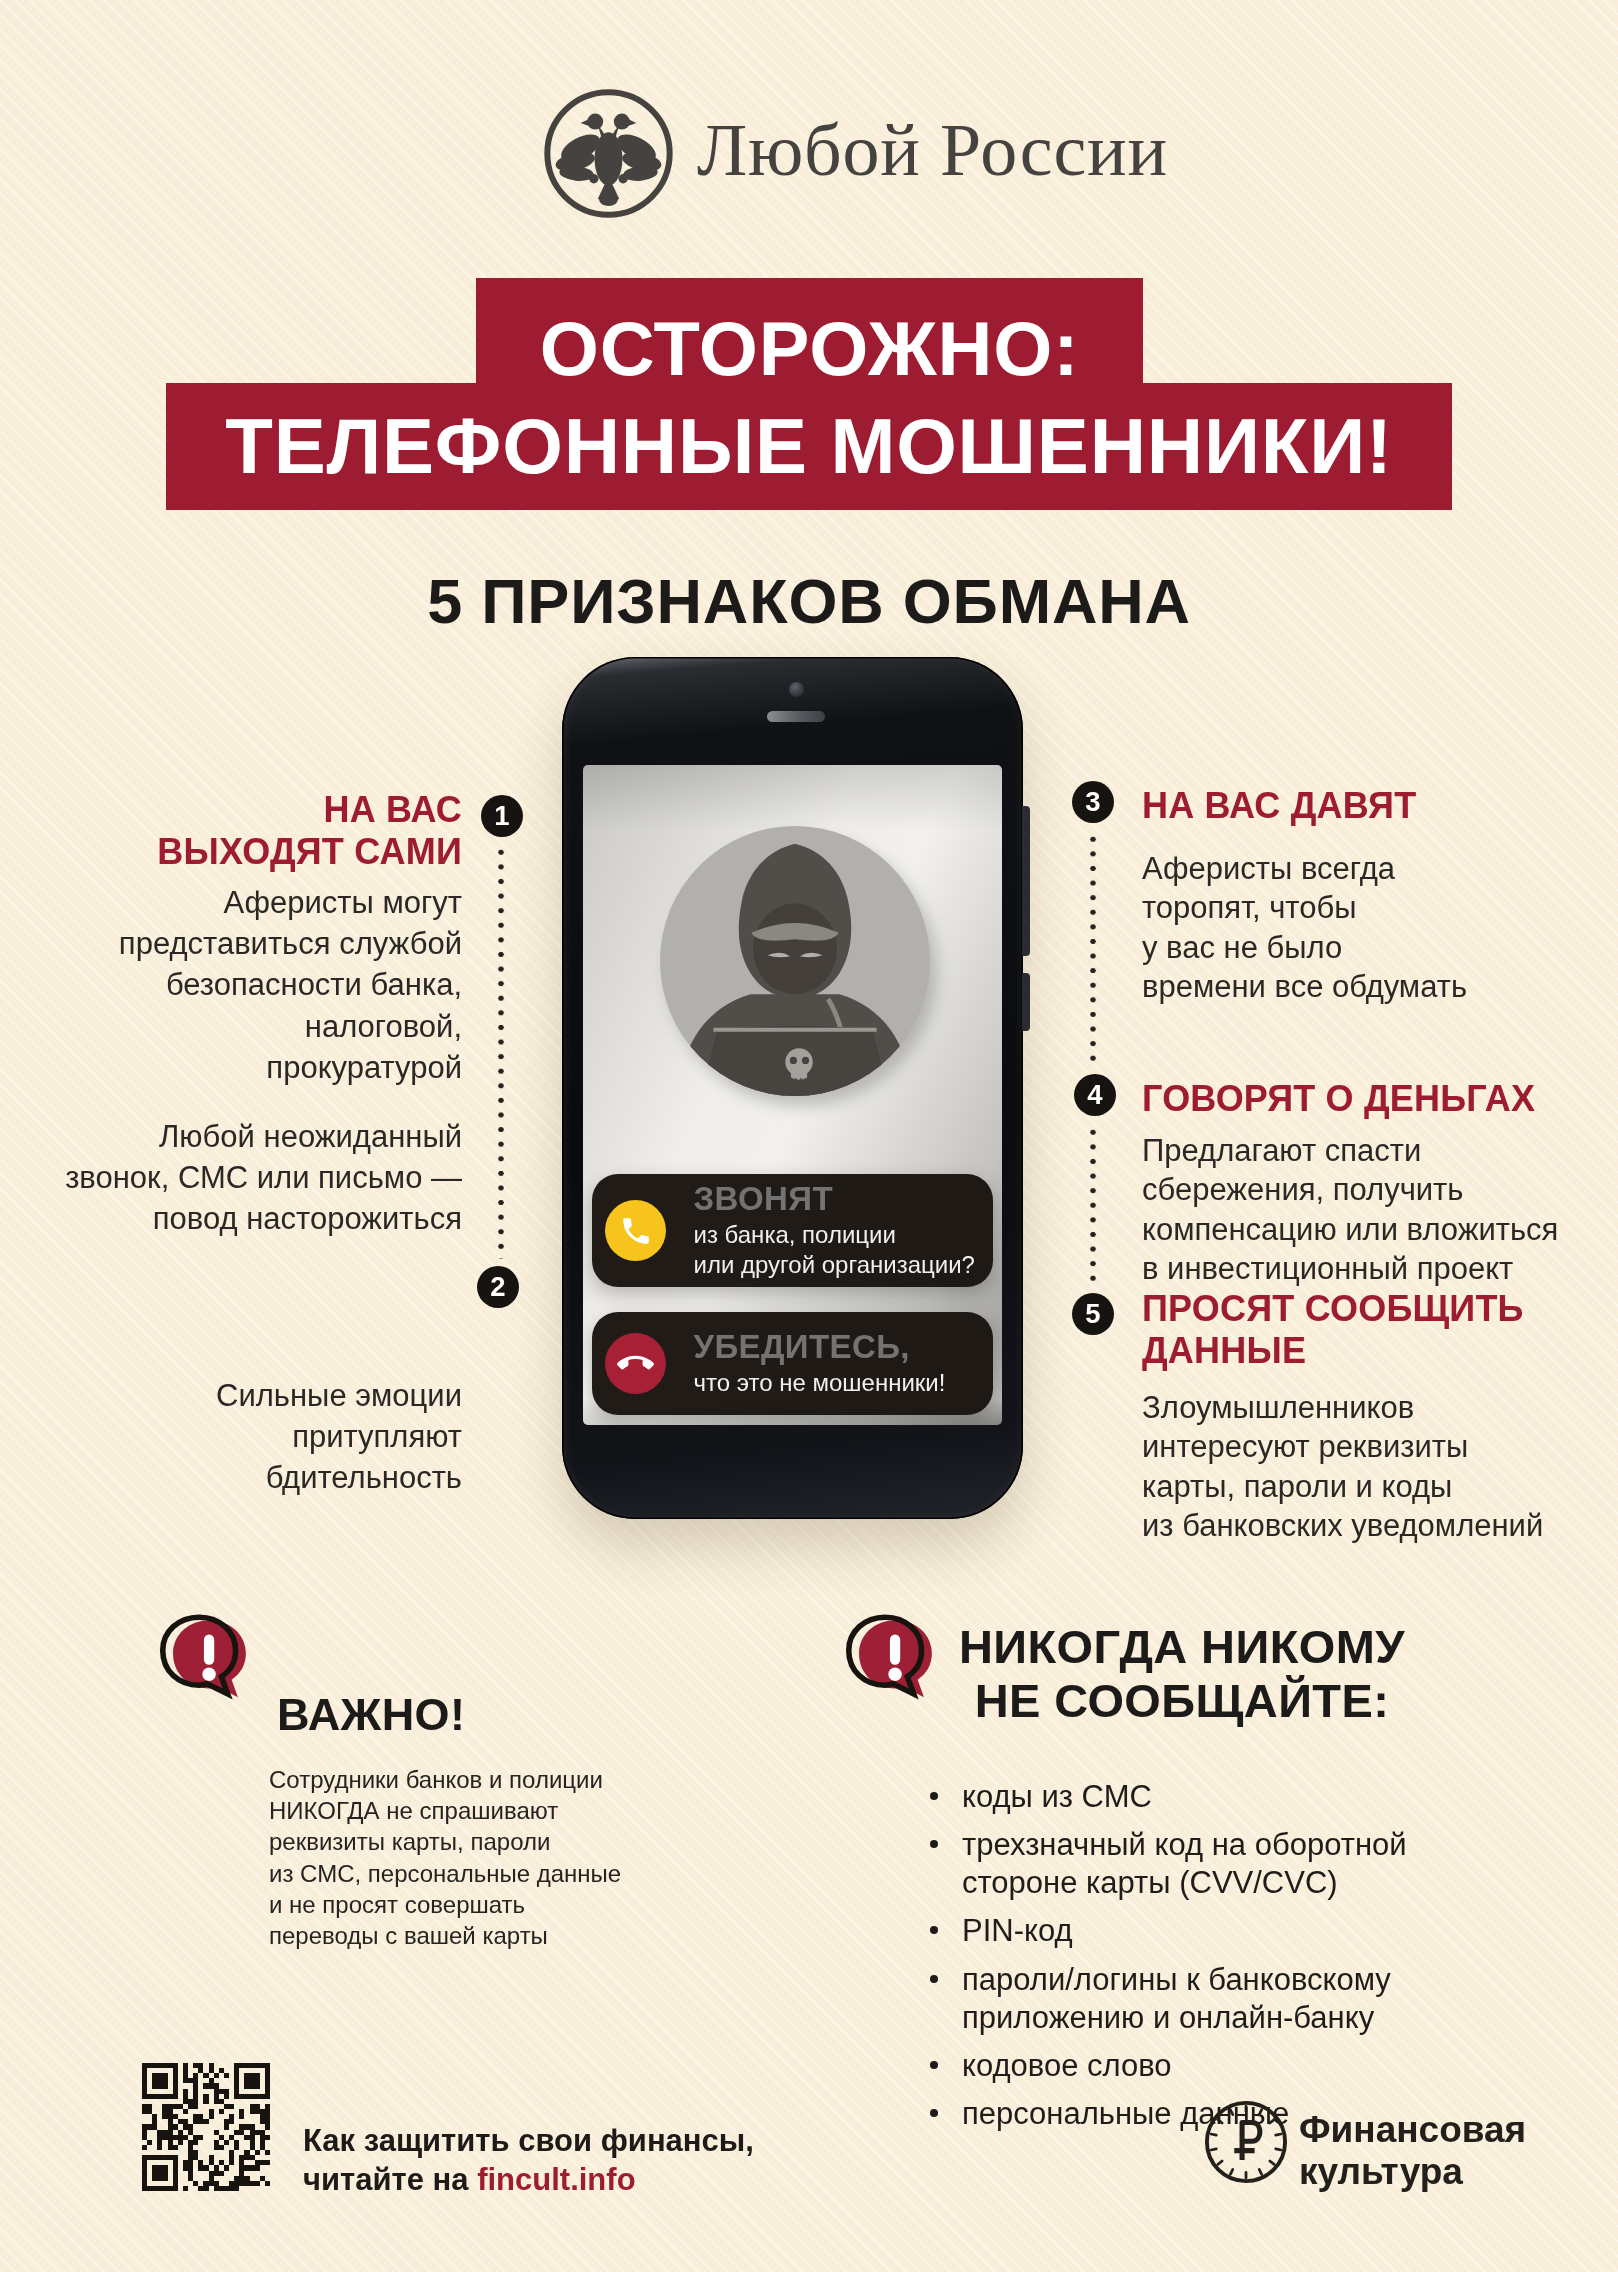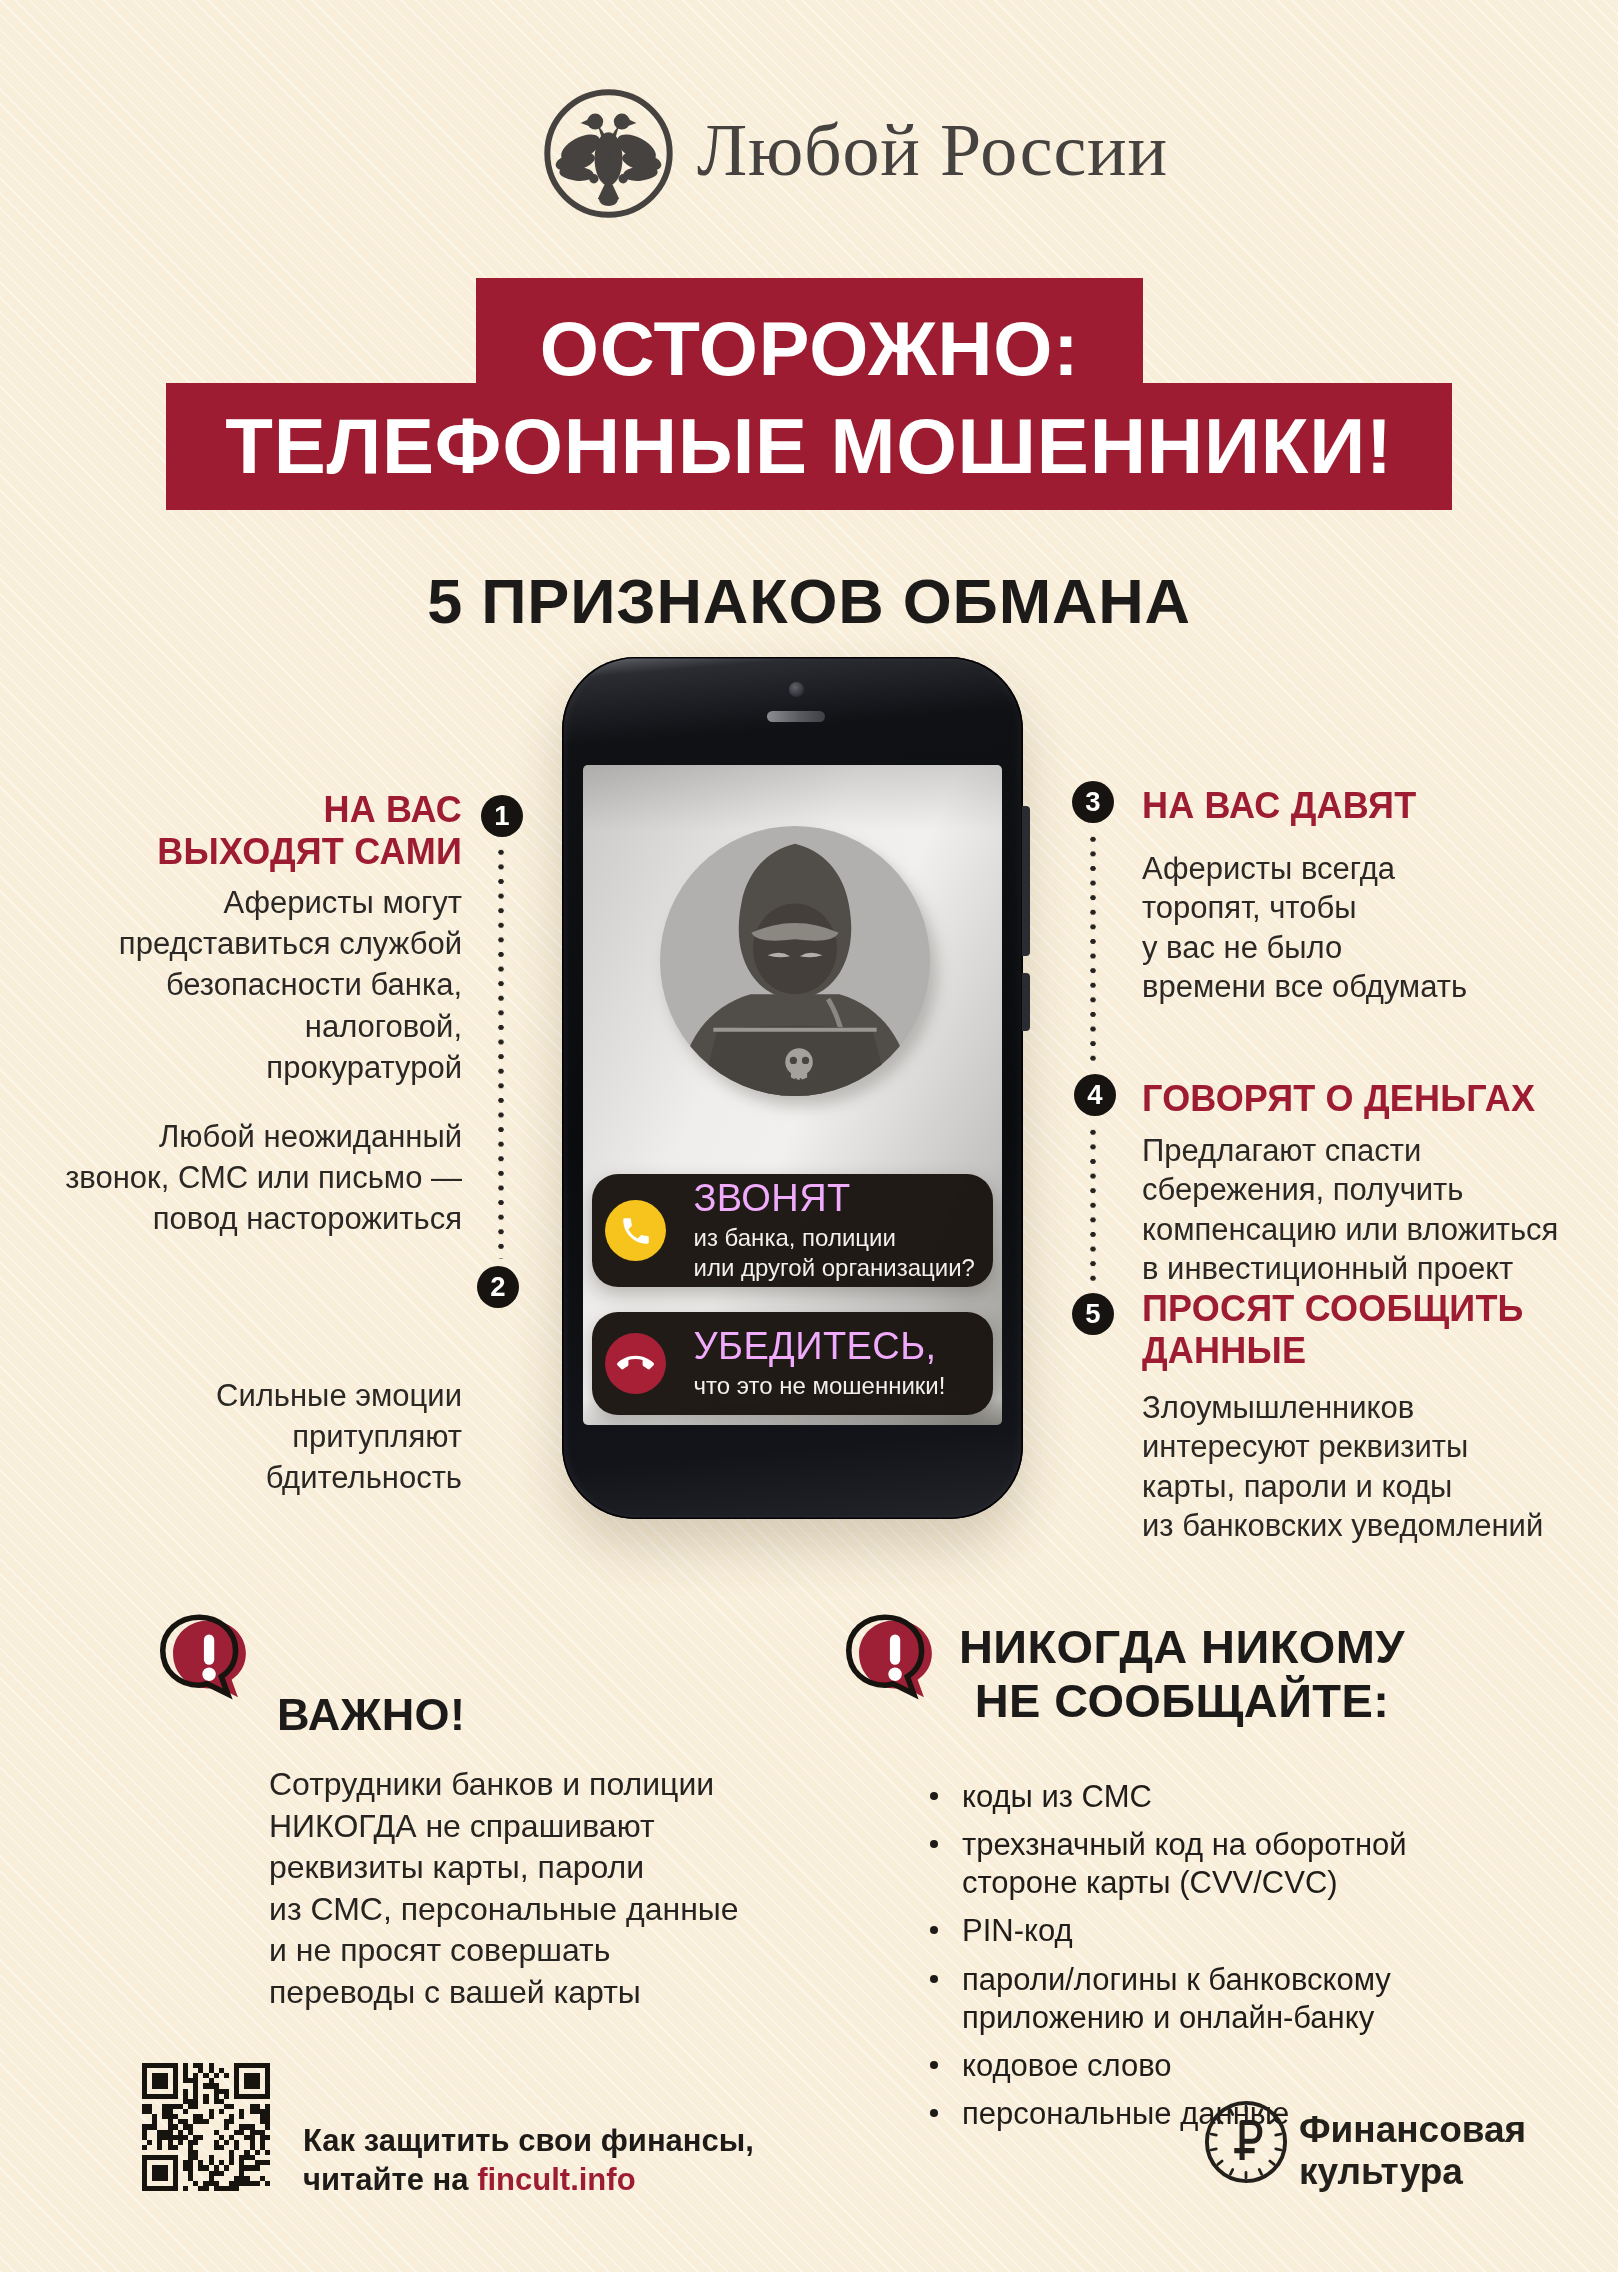--- a/index.html
+++ b/index.html
@@ -54,39 +54,39 @@
   .msg-card{
     position:absolute; left:9px; width:401px; border-radius:26px;
     background:rgba(25,20,16,.97); display:flex; align-items:center; gap:27.5px; padding-left:13px;
     box-sizing:border-box; z-index:2; box-shadow:0 8px 19.4px rgba(20,16,12,.25);
   }
   .msg-call{top:409px; height:113px;}
   .msg-verify{top:547px; height:103px;}
   .msg-icon{width:61px; height:61px; border-radius:50%; flex:none; display:flex; align-items:center; justify-content:center;}
   .msg-icon.yellow{background:#f6c41c;}
   .msg-icon.red{background:#a82036;}
-  .msg-title{font-size:38px; font-weight:400; color:#f0abfc; line-height:1.1; letter-spacing:0.4px;}
+  .msg-title{font-size:33px; font-weight:700; color:#737373; line-height:1.1; letter-spacing:0.4px;}
   .msg-sub{font-size:24px; color:#f2f0ee; line-height:1.25; margin-top:3.2px;}
 
   
   .num-circle{width:42px; height:42px; border-radius:50%; background:#161310; color:#ffffff;
     font-size:27.5px; font-weight:800; display:flex; align-items:center; justify-content:center; z-index:2;}
   .dotted{width:5.7px; background-image:radial-gradient(circle,#262220 2.4px,rgba(0,0,0,0) 2.8px);
     background-size:5.7px 14.6px; background-repeat:repeat-y;}
   .sign-title{font-size:36px; font-weight:800; color:#9d1c31; line-height:1.16; letter-spacing:0.2px;}
   .sign-body{font-size:31px; color:#2b2724; line-height:1.33;}
   .col-left{text-align:right; left:49px; width:413px;}
   .col-right{left:1142px; width:453px; text-align:left;}
   .col-right.sign-body{line-height:1.27;}
 
   
   .warn-icon{width:95px; height:95px;}
   .imp-title{font-size:45px; font-weight:800; color:#1d1b19; letter-spacing:0.4px;text-align:center;}
   .imp-title.two-line{font-size:47px; line-height:1.14;}
-  .imp-body{font-size:32px; color:#262320; line-height:1.3;}
+  .imp-body{font-size:24px; color:#262320; line-height:1.3;}
   .never-list{left:925px; top:1778px; width:672px; margin:0; padding:0; list-style:none;}
   .never-list li{position:relative; padding-left:37px; margin-bottom:10.5px;
     font-size:31px; color:#1f1c19; line-height:1.22; white-space:pre-line;}
   .never-list li::before{content:''; position:absolute; left:4.9px; top:13.8px; width:8px; height:8px;
     border-radius:50%; background:#1d1a18;}
 
   
   .qr{left:142px; top:2063px; width:128px; height:128px;}
   .footer-caption{left:303px; top:2121px; font-size:31px; font-weight:700; color:#1d1a18; line-height:39px;}
   .footer-link{color:#9d1c31;}

